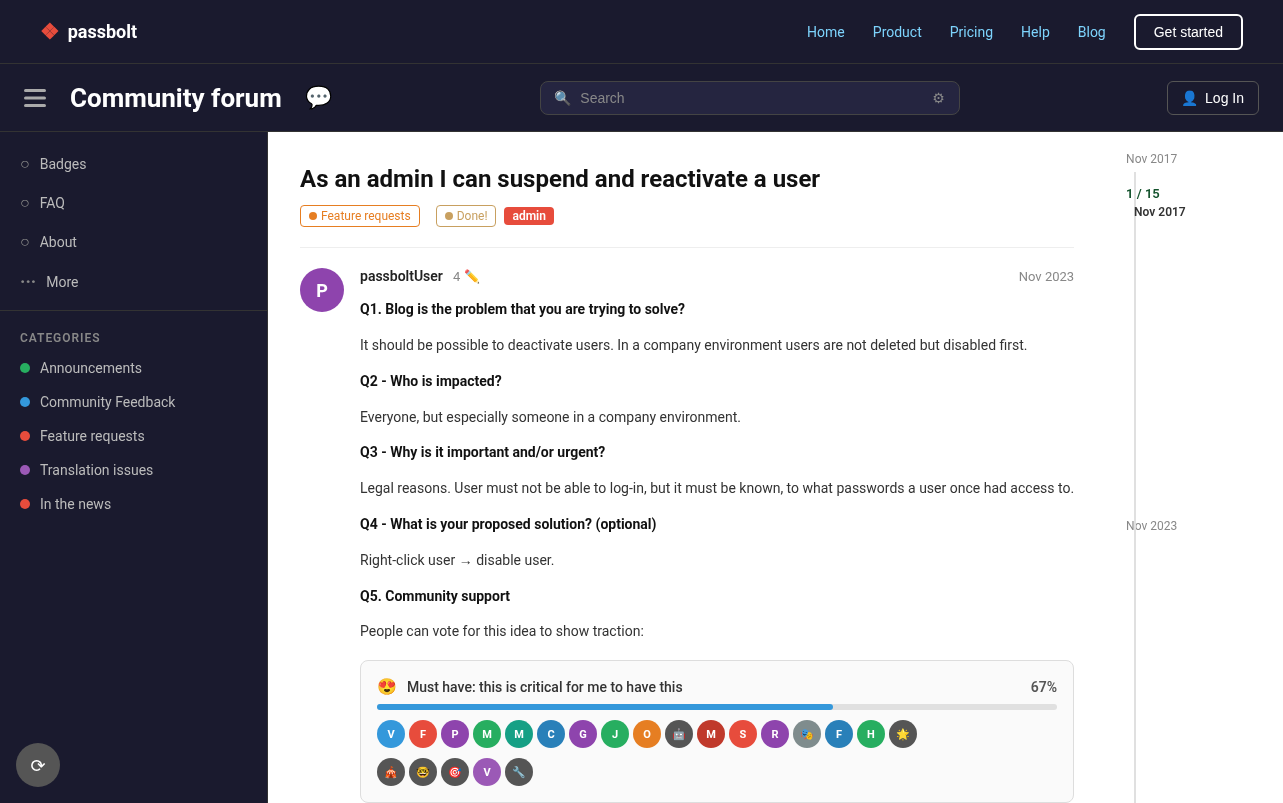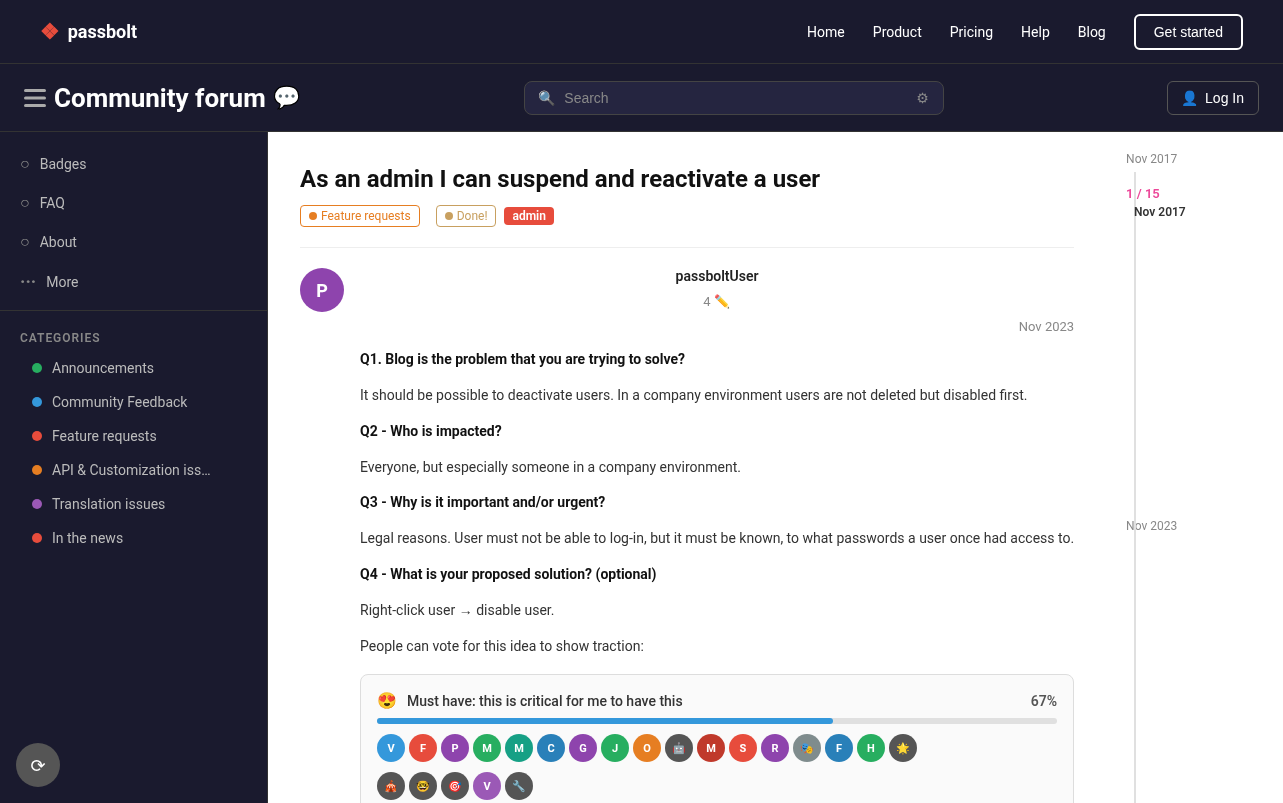--- a/index.html
+++ b/index.html
@@ -7,29 +7,29 @@
 
     
     .top-nav {
       display: flex; align-items: center; justify-content: space-between;
       padding: 0 40px; height: 64px; background: #1a1a2e; color: #fff;
       border-bottom: 1px solid #333;
     }
     .logo { display: flex; align-items: center; gap: 8px; font-weight: 700; font-size: 18px; color: #fff; }
     .logo-icon { color: #e74c3c; font-size: 22px; }
     .nav-links { display: flex; align-items: center; gap: 28px; }
-    .nav-links a { color: #ffffff; text-decoration: none; font-size: 14px; }
+    .nav-links a { color: #7dd3fc; text-decoration: none; font-size: 14px; }
     .btn-get-started { border: 2px solid #fff; color: #fff; background: transparent; padding: 8px 18px; border-radius: 6px; cursor: pointer; font-size: 14px; font-weight: 500; }
 
     
     .forum-header {
       display: flex; align-items: center; justify-content: space-between;
       padding: 0 24px; height: 68px; background: #1a1a2e; border-bottom: 1px solid #333;
     }
-    .forum-title-area { display: flex; align-items: center; gap: 8px; }
+    .forum-title-area { display: flex; align-items: center; gap: 24px; }
     .sidebar-toggle { cursor: pointer; color: #aaa; font-size: 20px; display: flex; align-items: center; }
     .forum-title { font-size: 26px; font-weight: 700; color: #fff; }
     .forum-icon { color: #aaa; font-size: 22px; }
     .search-bar {
       display: flex; align-items: center; gap: 8px;
       background: #252540; border: 1px solid #444; border-radius: 8px;
       padding: 8px 14px; width: 420px; color: #aaa; cursor: text;
     }
     .search-bar input { background: transparent; border: none; outline: none; color: #14b8a6; font-size: 14px; width: 100%; }
     .search-bar input::placeholder { color: #888; }
@@ -48,42 +48,42 @@
     .sidebar-nav-item {
       display: flex; align-items: center; gap: 10px; padding: 10px 20px;
       cursor: pointer; font-size: 14px; color: #bbb;
     }
     .sidebar-nav-item .icon { font-size: 16px; color: #888; }
     .sidebar-divider { height: 1px; background: #333; margin: 8px 0; }
     .sidebar-more { display: flex; align-items: center; gap: 10px; padding: 10px 20px; cursor: pointer; color: #bbb; }
     .sidebar-more .dots { font-size: 18px; font-weight: bold; color: #888; }
 
     .categories-header { padding: 12px 20px 6px; font-size: 12px; font-weight: 600; color: #888; text-transform: uppercase; letter-spacing: 0.08em; }
-    .category-item { display: flex; align-items: center; gap: 10px; padding: 9px 32px; cursor: pointer; font-size: 14px; color: #bbb; }
+    .category-item { display: flex; align-items: center; gap: 10px; padding: 9px 20px; cursor: pointer; font-size: 14px; color: #bbb; }
     .cat-dot { width: 10px; height: 10px; border-radius: 50%; flex-shrink: 0; }
 
     
     .main-content { flex: 1; overflow-y: auto; background: #fff; }
 
     .post-area { padding: 32px 40px 32px 32px; max-width: 900px; }
 
     .post-title-section { margin-bottom: 12px; }
     .post-title { font-size: 24px; font-weight: 700; color: #111; line-height: 1.3; margin-bottom: 10px; }
     .post-tags { display: flex; align-items: center; gap: 8px; flex-wrap: wrap; }
     .tag { font-size: 12px; padding: 3px 8px; border-radius: 4px; display: inline-flex; align-items: center; gap: 4px; }
     .tag-feature { background: transparent; border: 1px solid #e67e22; color: #e67e22; }
     .tag-feature .tag-dot { width: 8px; height: 8px; border-radius: 50%; background: #e67e22; }
     .tag-done { background: transparent; border: 1px solid #c8a060; color: #c8a060; margin-left: 8px; }
     .tag-done .tag-dot { width: 8px; height: 8px; border-radius: 50%; background: #c8a060; }
     .tag-admin { background: #e74c3c; color: #fff; border-radius: 4px; padding: 2px 8px; font-size: 12px; font-weight: 600; }
 
     
     .post-container { display: flex; gap: 16px; margin-top: 20px; border-top: 1px solid #eee; padding-top: 20px; }
     .avatar { width: 44px; height: 44px; border-radius: 50%; background: #8e44ad; display: flex; align-items: center; justify-content: center; color: #fff; font-size: 18px; font-weight: 700; flex-shrink: 0; }
-    .post-meta { display: flex; align-items: center; gap: 10px; margin-bottom: 14px; flex-wrap: wrap; flex-direction: column; }
+    .post-meta { display: flex; align-items: center; gap: 10px; margin-bottom: 14px; flex-wrap: wrap; }
     .post-author { font-weight: 600; font-size: 14px; color: #222; }
     .post-edit-count { font-size: 13px; color: #888; display: flex; align-items: center; gap: 4px; cursor: pointer; }
     .post-date { font-size: 13px; color: #888; margin-left: auto; }
     .post-content { font-size: 14px; color: #333; line-height: 1.7; }
     .post-content p { margin-bottom: 12px; }
     .post-content strong { font-weight: 700; color: #111; }
 
     
     .poll-box { border: 1px solid #ddd; border-radius: 8px; padding: 16px; margin-top: 16px; background: #fafafa; }
     .poll-option { display: flex; align-items: center; gap: 10px; margin-bottom: 8px; }
@@ -93,21 +93,21 @@
     .poll-bar-bg { height: 6px; background: #e0e0e0; border-radius: 3px; margin-bottom: 10px; }
     .poll-bar-fill { height: 6px; background: #3498db; border-radius: 3px; }
     .poll-voters { display: flex; flex-wrap: wrap; gap: 4px; margin-top: 10px; }
     .voter-avatar { width: 28px; height: 28px; border-radius: 50%; display: flex; align-items: center; justify-content: center; color: #fff; font-size: 11px; font-weight: 700; }
 
     
     .timeline { width: 80px; min-width: 80px; padding: 20px 0 0 12px; position: relative; }
     .timeline-line { position: absolute; left: 20px; top: 40px; bottom: 0; width: 2px; background: #e0e0e0; }
     .timeline-item { font-size: 12px; color: #888; margin-bottom: 8px; padding-left: 8px; position: relative; z-index: 1; }
     .timeline-item.active { color: #333; font-weight: 600; }
-    .timeline-progress { font-size: 13px; color: #ec4899; font-weight: 600; margin-bottom: 4px; }
+    .timeline-progress { font-size: 13px; color: #14532d; font-weight: 600; margin-bottom: 4px; }
     .timeline-date-top { font-size: 12px; color: #888; margin-bottom: 20px; }
     .timeline-date-bottom { font-size: 12px; color: #888; margin-top: 350px; }
 
     .content-with-timeline { display: flex; }
 
     
     .bottom-toggle {
       position: fixed; bottom: 16px; left: 16px; width: 44px; height: 44px;
       background: #555; border-radius: 50%; display: flex; align-items: center; justify-content: center;
       cursor: pointer; color: #fff; font-size: 18px;
@@ -180,24 +180,20 @@
       <span class="cat-dot" style="background:#27ae60;"></span>
       <span>Announcements</span>
     </div>
     <div class="category-item">
       <span class="cat-dot" style="background:#3498db;"></span>
       <span>Community Feedback</span>
     </div>
     <div class="category-item">
       <span class="cat-dot" style="background:#e74c3c;"></span>
       <span>Feature requests</span>
-    </div>
-    <div class="category-item">
-      <span class="cat-dot" style="background:#e67e22;"></span>
-      <span>API &amp; Customization iss…</span>
     </div>
     <div class="category-item">
       <span class="cat-dot" style="background:#9b59b6;"></span>
       <span>Translation issues</span>
     </div>
     <div class="category-item">
       <span class="cat-dot" style="background:#e74c3c;"></span>
       <span>In the news</span>
     </div>
   </aside>
@@ -234,20 +230,21 @@
             </div>
             <div class="post-content">
               <p><strong>Q1. Blog is the problem that you are trying to solve?</strong></p>
               <p>It should be possible to deactivate users. In a company environment users are not deleted but disabled first.</p>
               <p><strong>Q2 - Who is impacted?</strong></p>
               <p>Everyone, but especially someone in a company environment.</p>
               <p><strong>Q3 - Why is it important and/or urgent?</strong></p>
               <p>Legal reasons. User must not be able to log-in, but it must be known, to what passwords a user once had access to.</p>
               <p><strong>Q4 - What is your proposed solution? (optional)</strong></p>
               <p>Right-click user → disable user.</p>
+              <p><strong>Q5. Community support</strong></p>
               <p>People can vote for this idea to show traction:</p>
             </div>
 
             <div class="poll-box">
               <div class="poll-option">
                 <span class="poll-emoji">😍</span>
                 <span class="poll-label">Must have: this is critical for me to have this</span>
                 <span class="poll-pct">67%</span>
               </div>
               <div class="poll-bar-bg">

